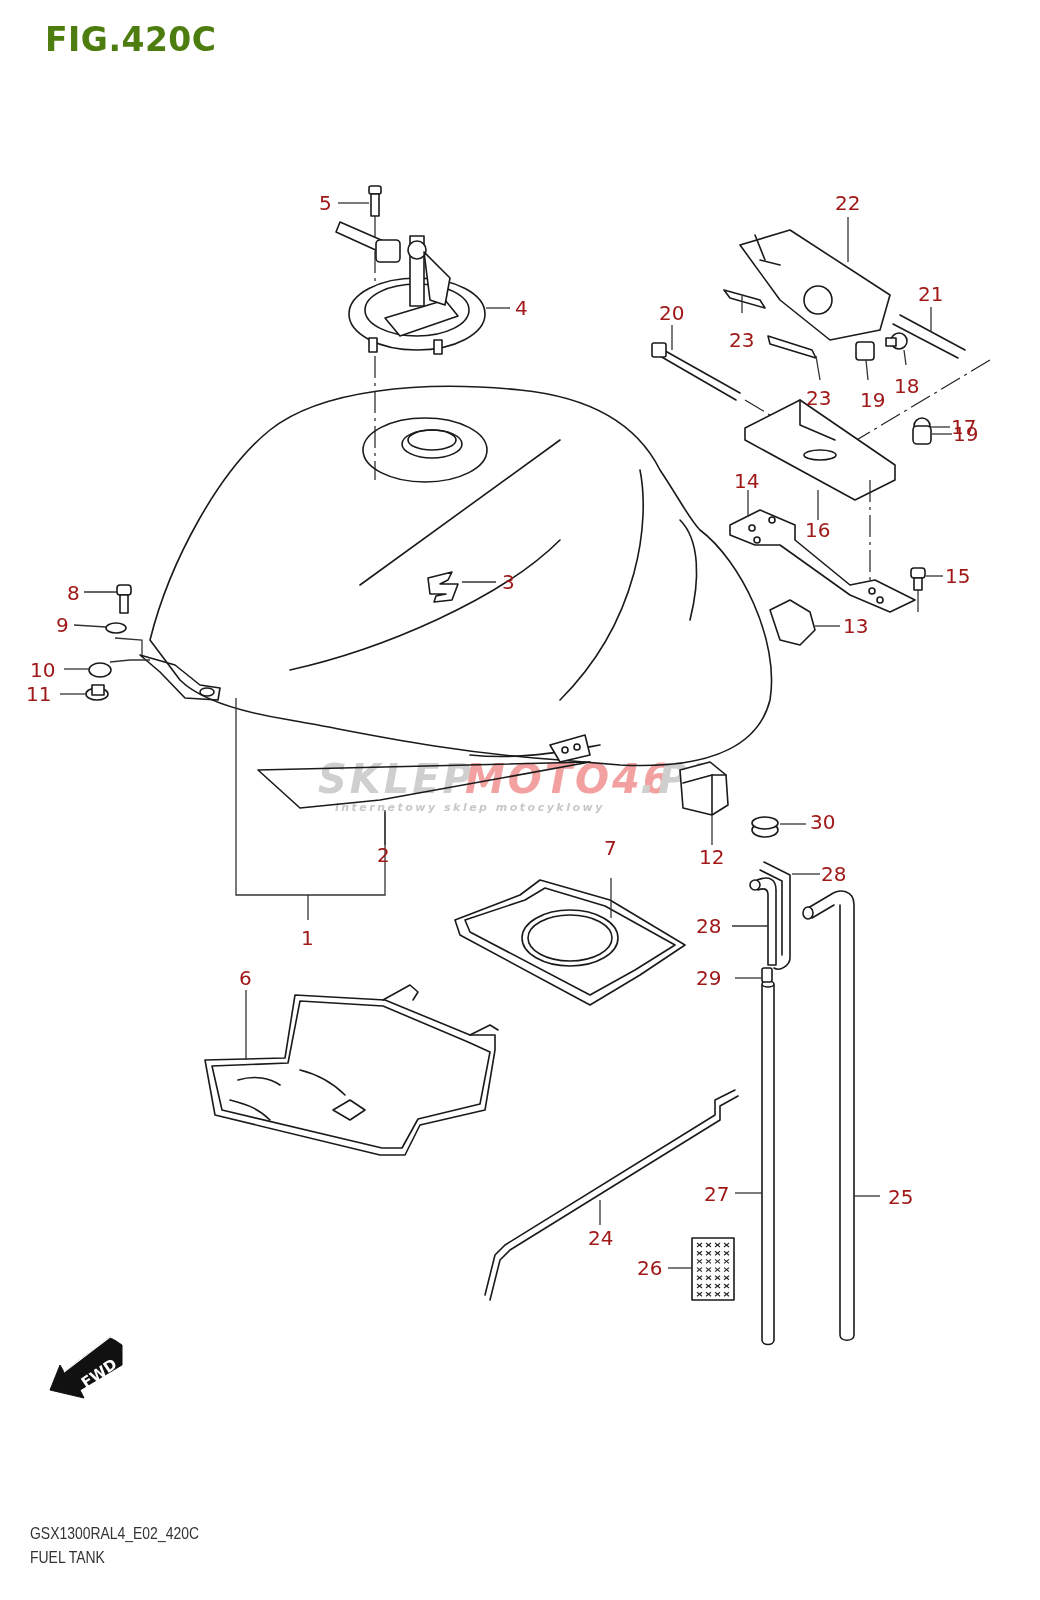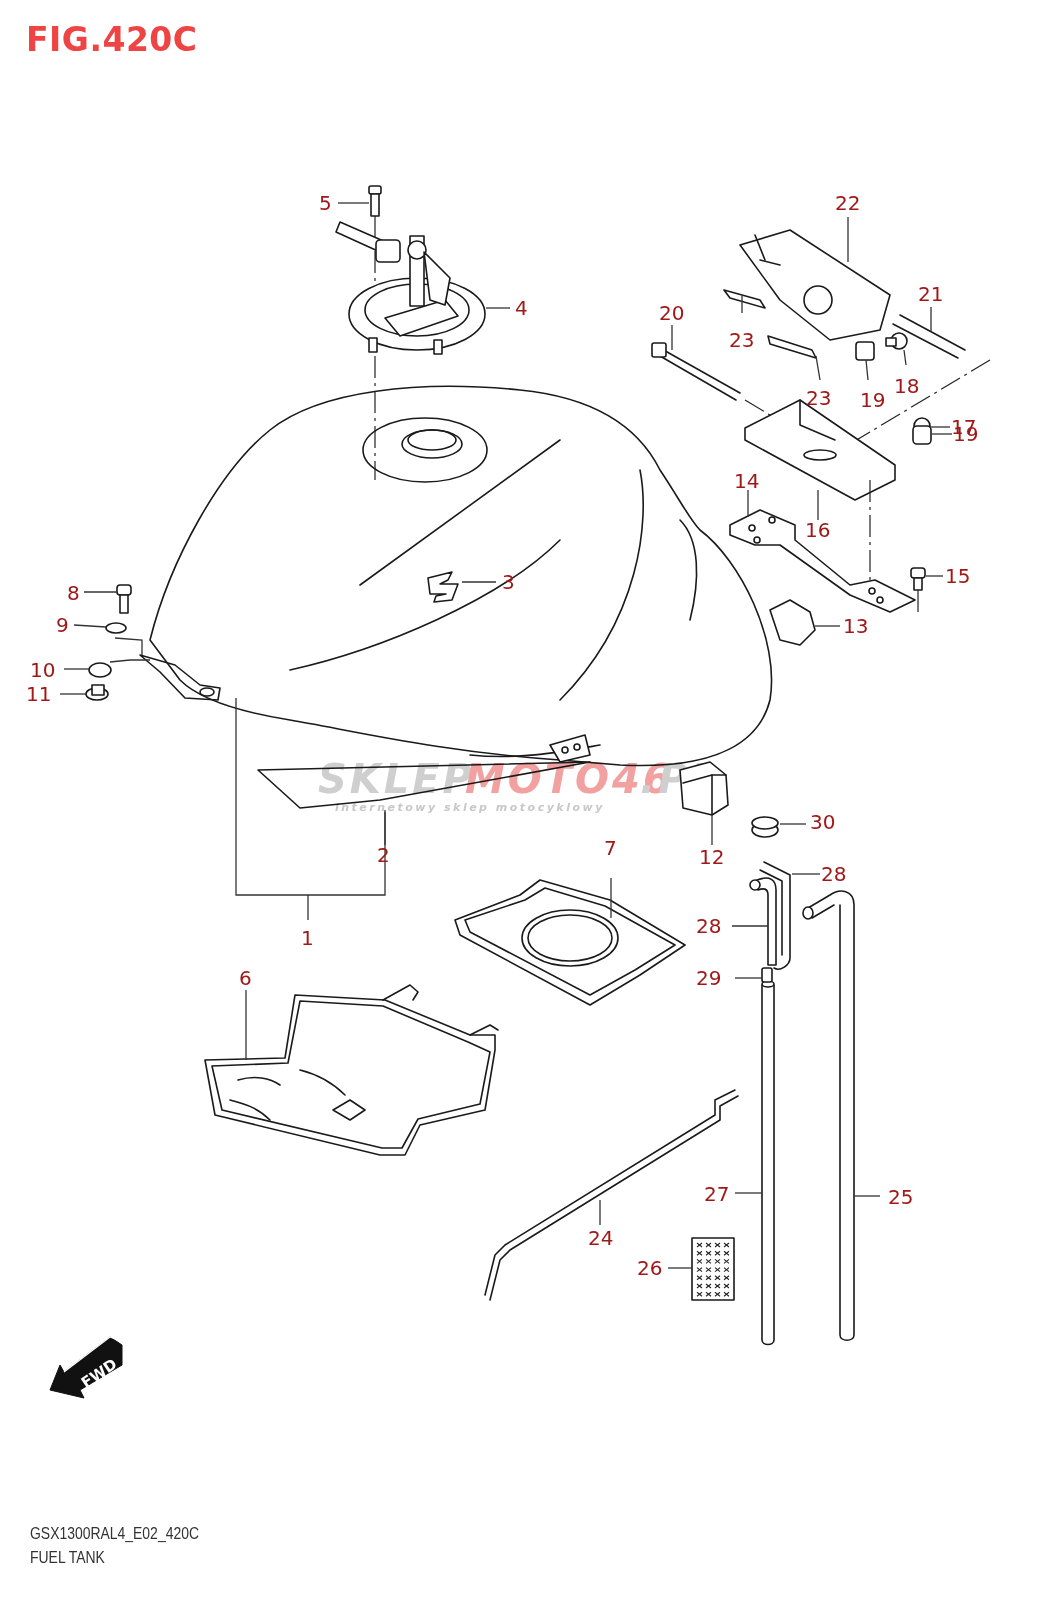--- a/index.html
+++ b/index.html
@@ -1,17 +1,17 @@
 <!DOCTYPE html>
 <html><head>
   <meta charset="utf-8">
   <style>
     html, body { margin: 0; padding: 0; background: #ffffff; }
     body { width: 1040px; height: 1600px; position: relative; overflow: hidden; font-family: "DejaVu Sans", sans-serif; }
-    .fig-title { position: absolute; left: 26px; top: 20px; font-family: "DejaVu Sans", sans-serif; font-weight: bold; font-size: 33px; color: #ef4444; letter-spacing: 0.5px; }
+    .fig-title { position: absolute; left: 45px; top: 20px; font-family: "DejaVu Sans", sans-serif; font-weight: bold; font-size: 33px; color: #4d7c0f; letter-spacing: 0.5px; }
     .footer { position: absolute; left: 30px; top: 1522px; font-family: "Liberation Sans", sans-serif; font-size: 17px; color: #333; line-height: 24px; transform: scaleX(0.82); transform-origin: left top; }
     .footer div { white-space: nowrap; }
     svg.diagram { position: absolute; left: 0; top: 0; }
     .part { fill: none; stroke: #1a1a1a; stroke-width: 1.6; stroke-linejoin: round; stroke-linecap: round; }
     .part-fill { fill: #fff; stroke: #1a1a1a; stroke-width: 1.6; stroke-linejoin: round; }
     .leader { fill: none; stroke: #333; stroke-width: 1.3; }
     .dash { fill: none; stroke: #222; stroke-width: 1.2; stroke-dasharray: 22 5 3 5; }
     .callout { font-family: "DejaVu Sans", sans-serif; font-size: 20px; fill: #a01818; }
     .wm-main { font-family: "DejaVu Sans", sans-serif; font-weight: bold; font-style: italic; font-size: 40px; letter-spacing: 3px; }
     .wm-sub { font-family: "DejaVu Sans", sans-serif; font-weight: bold; font-style: italic; font-size: 11px; letter-spacing: 2.5px; fill: #c8c8c8; }

